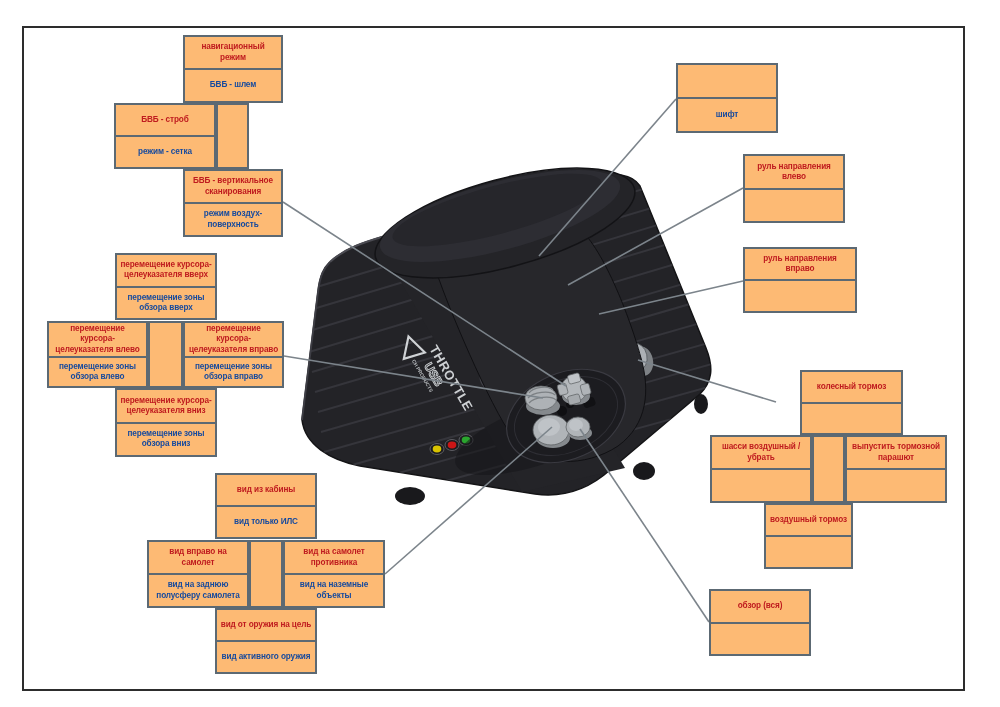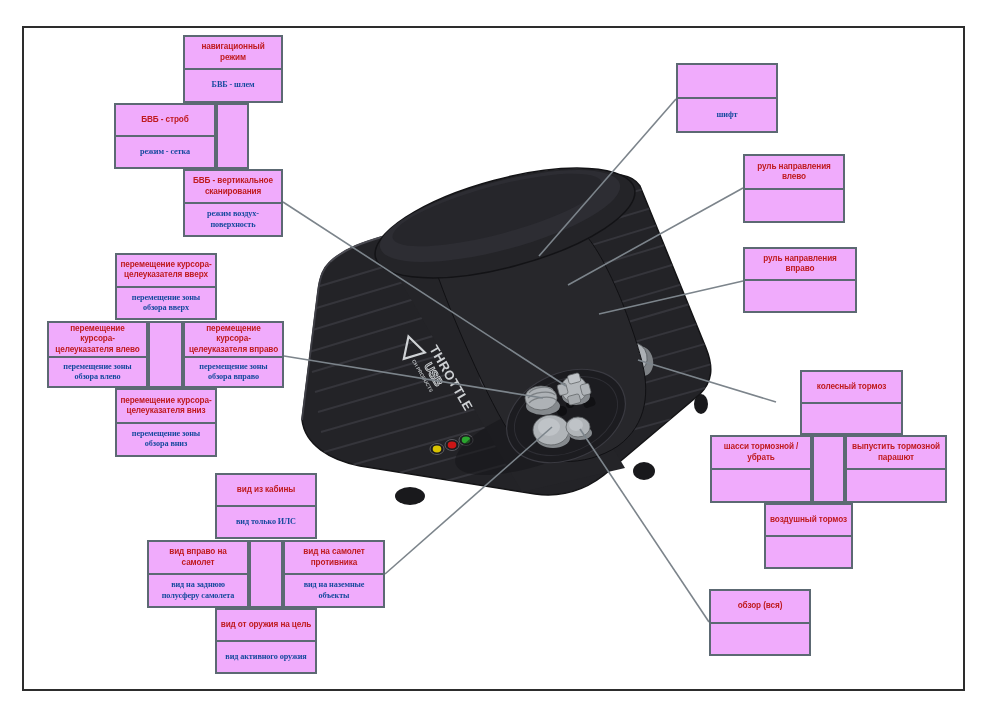--- a/index.html
+++ b/index.html
@@ -1,27 +1,27 @@
 <!DOCTYPE html>
 <html><head>
 <meta charset="utf-8">
 <style>
   html,body{margin:0;padding:0;background:#ffffff;}
   #canvas{position:relative;width:1000px;height:707px;background:#ffffff;overflow:hidden;
           font-family:"Liberation Sans",sans-serif;}
   #frame{position:absolute;left:22px;top:26px;width:943px;height:665px;
          border:2px solid #2d2d2d;box-sizing:border-box;}
   #scene{position:absolute;left:0;top:0;width:1000px;height:707px;}
-  .pair,.single{position:absolute;box-sizing:border-box;border:2px solid #5c6973;background:#f0abfc;
+  .pair,.single{position:absolute;box-sizing:border-box;border:2px solid #5c6973;background:#fdba74;
         display:flex;flex-direction:column;}
   .half{flex:1;display:flex;align-items:center;justify-content:center;text-align:center;
         padding:1px 3px;font-weight:700;font-size:8.2px;line-height:1.25;letter-spacing:-0.1px;}
   .half + .half{border-top:2px solid #5c6973;}
   .red{color:#bf1b1f;}
-  .blue{color:#164a9e;font-family:Liberation Serif, serif;}
+  .blue{color:#164a9e;}
 </style>
 </head>
 <body>
 
 <div id="canvas">
 
   <svg id="scene" viewBox="0 0 1000 707">
     <defs>
       <clipPath id="clipBase">
         <path d="M330,262 C345,248 365,242 385,236 L595,178 C615,172 632,174 640,186
@@ -229,21 +229,21 @@
   <div class="pair" style="left:743px;top:247px;width:114px;height:66px">
     <div class="half red">руль направления вправо</div>
     <div class="half"></div>
   </div>
 
   <div class="pair" style="left:800px;top:370px;width:103px;height:65px">
     <div class="half red">колесный тормоз</div>
     <div class="half"></div>
   </div>
   <div class="pair" style="left:710px;top:435px;width:102px;height:68px">
-    <div class="half red">шасси тормозной / убрать</div>
+    <div class="half red">шасси воздушный / убрать</div>
     <div class="half"></div>
   </div>
   <div class="single" style="left:812px;top:435px;width:33px;height:68px"></div>
   <div class="pair" style="left:845px;top:435px;width:102px;height:68px">
     <div class="half red">выпустить тормозной парашют</div>
     <div class="half"></div>
   </div>
   <div class="pair" style="left:764px;top:503px;width:89px;height:66px">
     <div class="half red">воздушный тормоз</div>
     <div class="half"></div>

